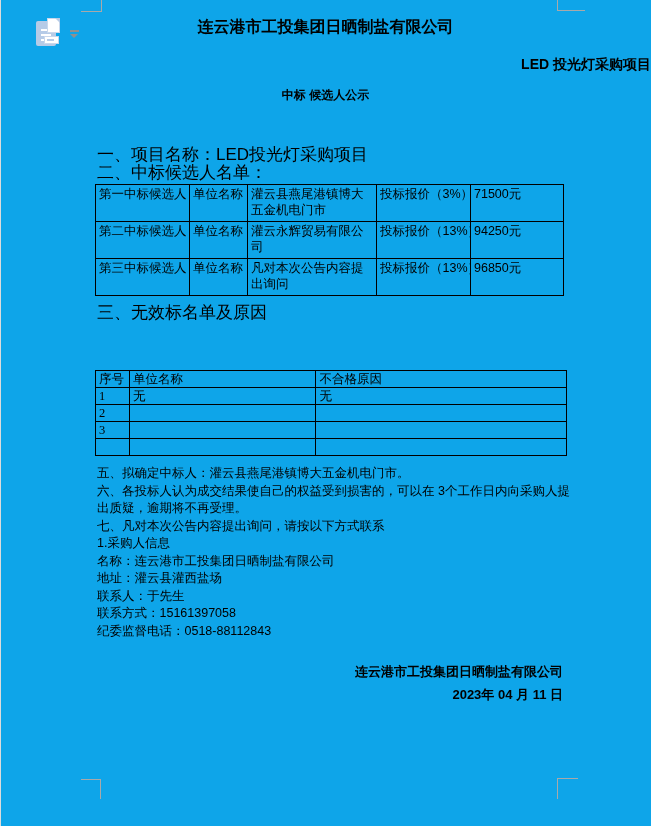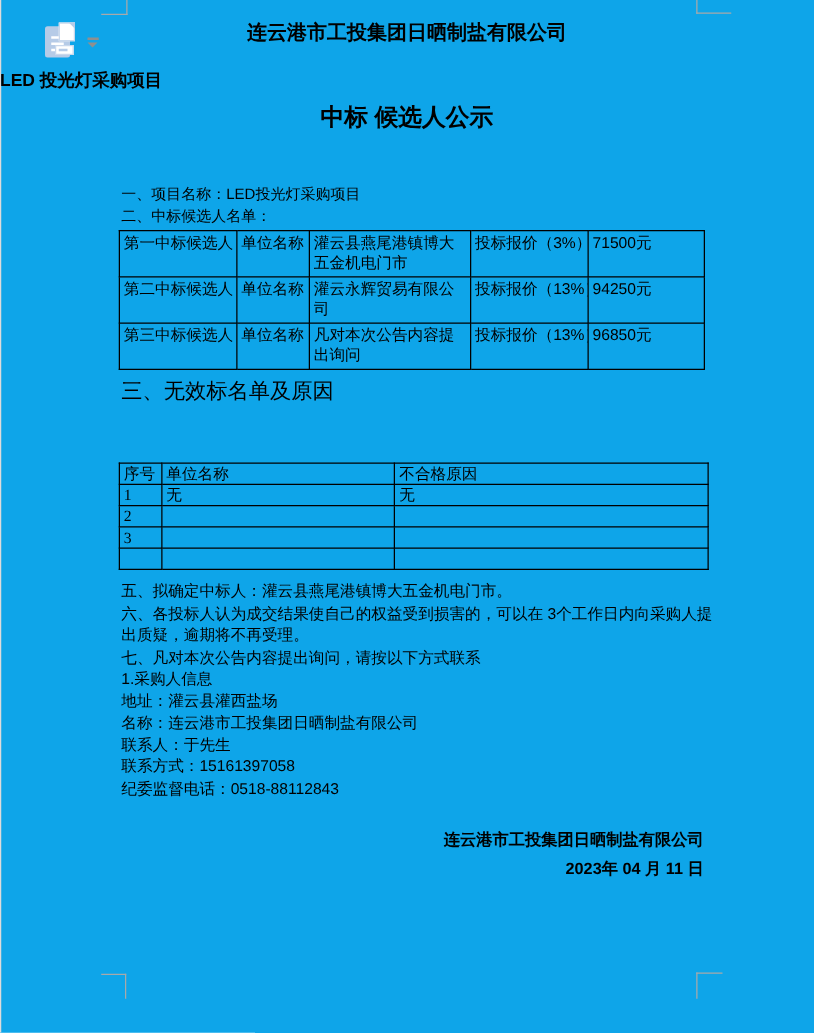--- a/index.html
+++ b/index.html
@@ -25,24 +25,24 @@
   .clip-stripe{position:absolute;left:5px;width:10px;height:2px;background:#ffffff;}
   .clip-page{position:absolute;left:13px;top:0;width:11px;height:13px;background:#ffffff;border:1px solid #c9d8ec;}
   .clip-fold{position:absolute;right:-1px;top:-1px;width:0;height:0;border-left:5px solid transparent;border-top:5px solid #b6cbe7;}
   .clip-box{position:absolute;left:10px;top:18px;width:13px;height:6px;background:#ffffff;border:1px solid #c9d8ec;}
   .clip-box-line{position:absolute;left:2px;top:2px;width:7px;height:2px;background:#b6cbe7;}
   .dd-bar{position:absolute;left:36px;top:12px;width:9px;height:2px;background:#8f8f8f;}
   .dd-tri{position:absolute;left:36px;top:16px;width:0;height:0;border-left:4.5px solid transparent;border-right:4.5px solid transparent;border-top:4px solid #8f8f8f;}
 
   
   .title1{position:absolute;left:0;top:17px;width:651px;text-align:center;font-size:16px;font-weight:bold;line-height:20px;}
-  .title2{position:absolute;left:0;top:55px;width:651px;text-align:left;font-size:14px;font-weight:bold;line-height:18px;}
-  .title3{position:absolute;left:0;top:86px;width:651px;text-align:center;font-size:19px;font-weight:bold;line-height:18px;}
+  .title2{position:absolute;left:0;top:55px;width:651px;text-align:right;font-size:14px;font-weight:bold;line-height:18px;}
+  .title3{position:absolute;left:0;top:86px;width:651px;text-align:center;font-size:12px;font-weight:bold;line-height:18px;}
 
-  .sec12{position:absolute;left:97px;top:146px;width:476px;font-size:12px;line-height:18px;}
+  .sec12{position:absolute;left:97px;top:146px;width:476px;font-size:17px;line-height:18px;}
   .sec3{position:absolute;left:97px;top:304px;width:476px;font-size:17px;line-height:18px;}
 
   table{border-collapse:collapse;table-layout:fixed;}
   td{border:1px solid #000;font-size:12.5px;vertical-align:top;padding:1px 3px;line-height:16px;overflow:hidden;}
 
   .tbl1{position:absolute;left:95px;top:184px;width:382px;}
   .tbl1 td{height:34px;}
   .tbl1 .c0,.tbl1 .c1,.tbl1 .c3{white-space:nowrap;}
 
   .tbl2{position:absolute;left:95px;top:339px;width:472px;margin-top:31px;}
@@ -159,22 +159,22 @@
         <td></td>
       </tr>
     </tbody>
   </table>
 
   <div class="para">
     <div>五、拟确定中标人：灌云县燕尾港镇博大五金机电门市。</div>
     <div>六、各投标人认为成交结果使自己的权益受到损害的，可以在 3个工作日内向采购人提出质疑，逾期将不再受理。</div>
     <div>七、凡对本次公告内容提出询问，请按以下方式联系</div>
     <div>1.采购人信息</div>
+    <div>名称：连云港市工投集团日晒制盐有限公司</div>
     <div>地址：灌云县灌西盐场</div>
-    <div>名称：连云港市工投集团日晒制盐有限公司</div>
     <div>联系人：于先生</div>
     <div>联系方式：15161397058</div>
     <div>纪委监督电话：0518-88112843</div>
   </div>
 
   <div class="signature">
     <div class="sig-company">连云港市工投集团日晒制盐有限公司</div>
     <div class="sig-date">2023年 04 月 11 日</div>
   </div>
 </div>

